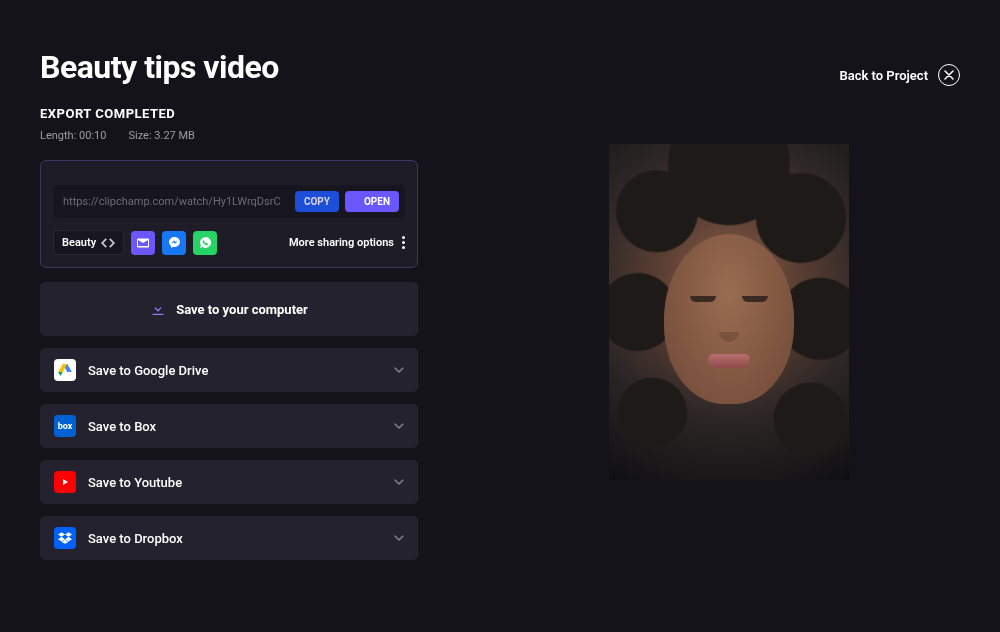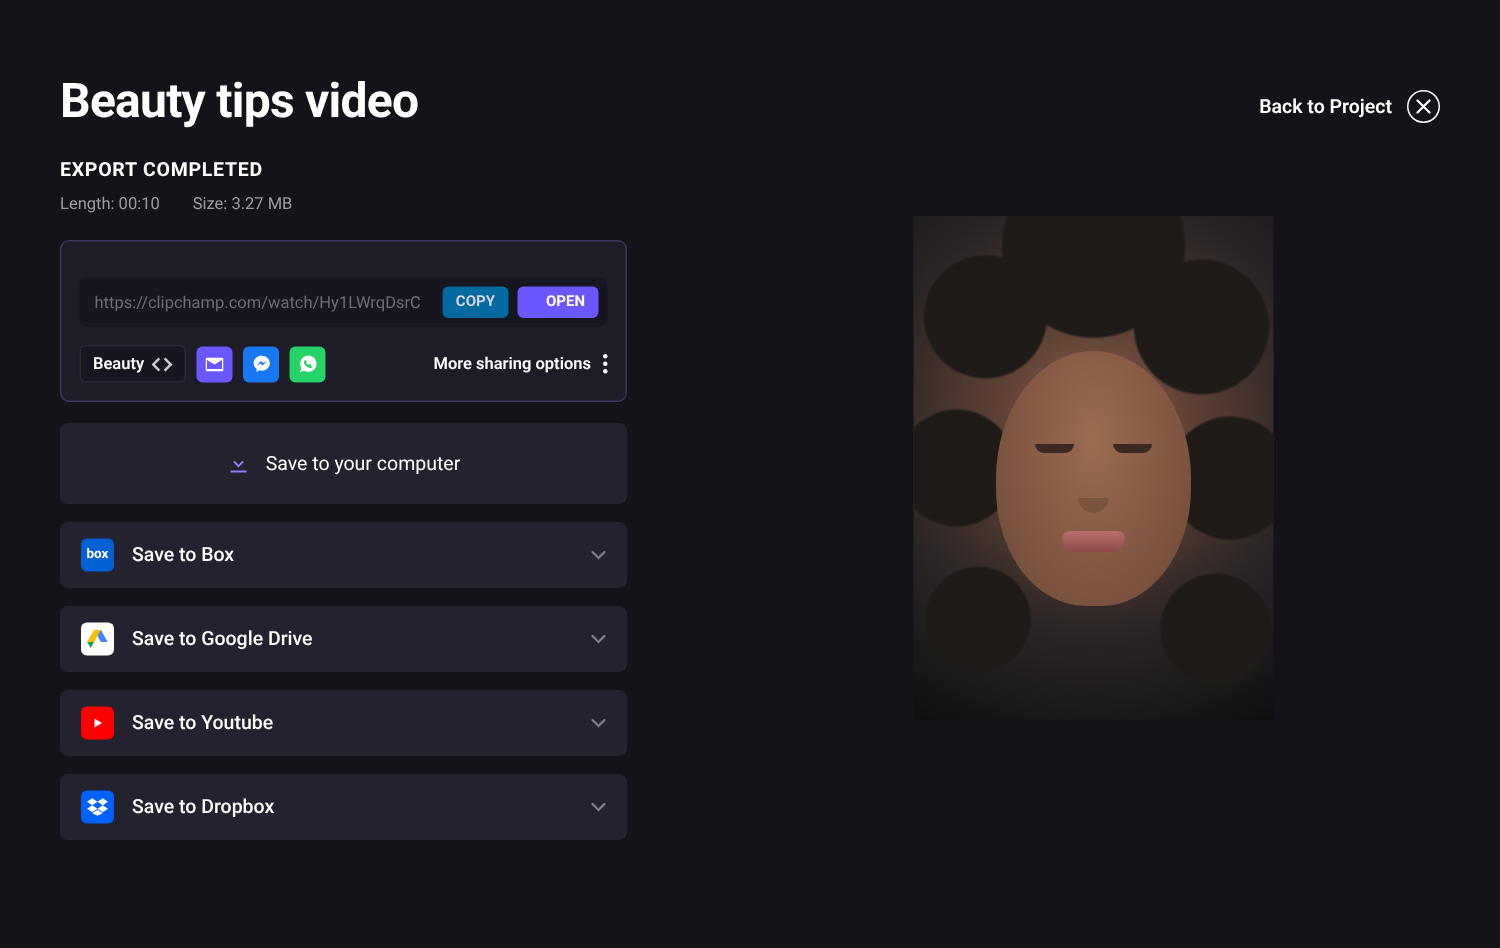--- a/index.html
+++ b/index.html
@@ -11,21 +11,21 @@
     height: 632px;
     overflow: hidden;
   }
   .container {
     padding: 48px 40px 20px 40px;
     position: relative;
   }
   .header {
     display: flex;
     justify-content: space-between;
-    align-items: flex-start;
+    align-items: flex-end;
   }
   .title {
     font-size: 32px;
     font-weight: 700;
     letter-spacing: -0.5px;
   }
   .back-project {
     display: flex;
     align-items: center;
     gap: 10px;
@@ -130,21 +130,21 @@
     overflow: hidden;
     white-space: nowrap;
   }
   .pill {
     font-size: 10px;
     font-weight: 700;
     padding: 5px 9px;
     border-radius: 4px;
     cursor: pointer;
   }
-  .pill-copy { background: #0369a1; color: #d6d6dc; }
+  .pill-copy { background: #1d4ed8; color: #d6d6dc; }
   .pill-open { background: #6b57ff; color: #fff; padding-left: 19px; }
   .sharing-actions {
     margin-top: 12px;
     display: flex;
     align-items: center;
     gap: 7px;
   }
   .embed-chip {
     display: flex;
     align-items: center;
@@ -195,21 +195,21 @@
   .save-primary {
     margin-top: 14px;
     background: #24222e;
     border-radius: 5px;
     height: 54px;
     display: flex;
     align-items: center;
     justify-content: center;
     gap: 10px;
     font-size: 13px;
-    font-weight: 400;
+    font-weight: 700;
     cursor: pointer;
   }
   .save-row {
     margin-top: 12px;
     background: #24222e;
     border-radius: 5px;
     height: 44px;
     display: flex;
     align-items: center;
     padding: 0 14px;
@@ -339,42 +339,42 @@
 
 
       <div class="save-primary">
         <svg width="16" height="16" viewBox="0 0 24 24">
             <path fill="#8e7fff" d="M12 3v10.2l4-4 1.4 1.4L12 16 6.6 10.6 8 9.2l4 4V3h0zM4 19h16v2H4v-2z"></path>
           </svg>
         <span>Save to your computer</span>
       </div>
 
       <div class="save-row">
-        <span class="brand-icon brand-box">box</span>
-        <span>Save to Box</span>
-        <svg class="chev" width="10" height="10" viewBox="0 0 10 10">
-            <path d="M1 3l4 4 4-4" stroke="#bdbcc4" stroke-width="1.5" fill="none" stroke-linecap="round"></path>
-          </svg>
-      </div>
-
-      <div class="save-row">
         <span class="brand-icon brand-gdrive">
           <svg width="14" height="12" viewBox="0 0 24 21">
               <path fill="#0f9d58" d="M4 21l4-7H0l4 7z"></path>
               <path fill="#4285f4" d="M8 0l8 14h8L16 0H8z"></path>
               <path fill="#fbbc04" d="M8 0L0 14h8L16 0H8z"></path>
             </svg>
         </span>
         <span>Save to Google Drive</span>
         <svg class="chev" width="10" height="10" viewBox="0 0 10 10">
             <path d="M1 3l4 4 4-4" stroke="#bdbcc4" stroke-width="1.5" fill="none" stroke-linecap="round"></path>
           </svg>
       </div>
 
       <div class="save-row">
+        <span class="brand-icon brand-box">box</span>
+        <span>Save to Box</span>
+        <svg class="chev" width="10" height="10" viewBox="0 0 10 10">
+            <path d="M1 3l4 4 4-4" stroke="#bdbcc4" stroke-width="1.5" fill="none" stroke-linecap="round"></path>
+          </svg>
+      </div>
+
+      <div class="save-row">
         <span class="brand-icon brand-yt">
           <svg width="10" height="10" viewBox="0 0 10 10">
               <path fill="#fff" d="M3 2v6l5-3-5-3z"></path>
             </svg>
         </span>
         <span>Save to Youtube</span>
         <svg class="chev" width="10" height="10" viewBox="0 0 10 10">
             <path d="M1 3l4 4 4-4" stroke="#bdbcc4" stroke-width="1.5" fill="none" stroke-linecap="round"></path>
           </svg>
       </div>

